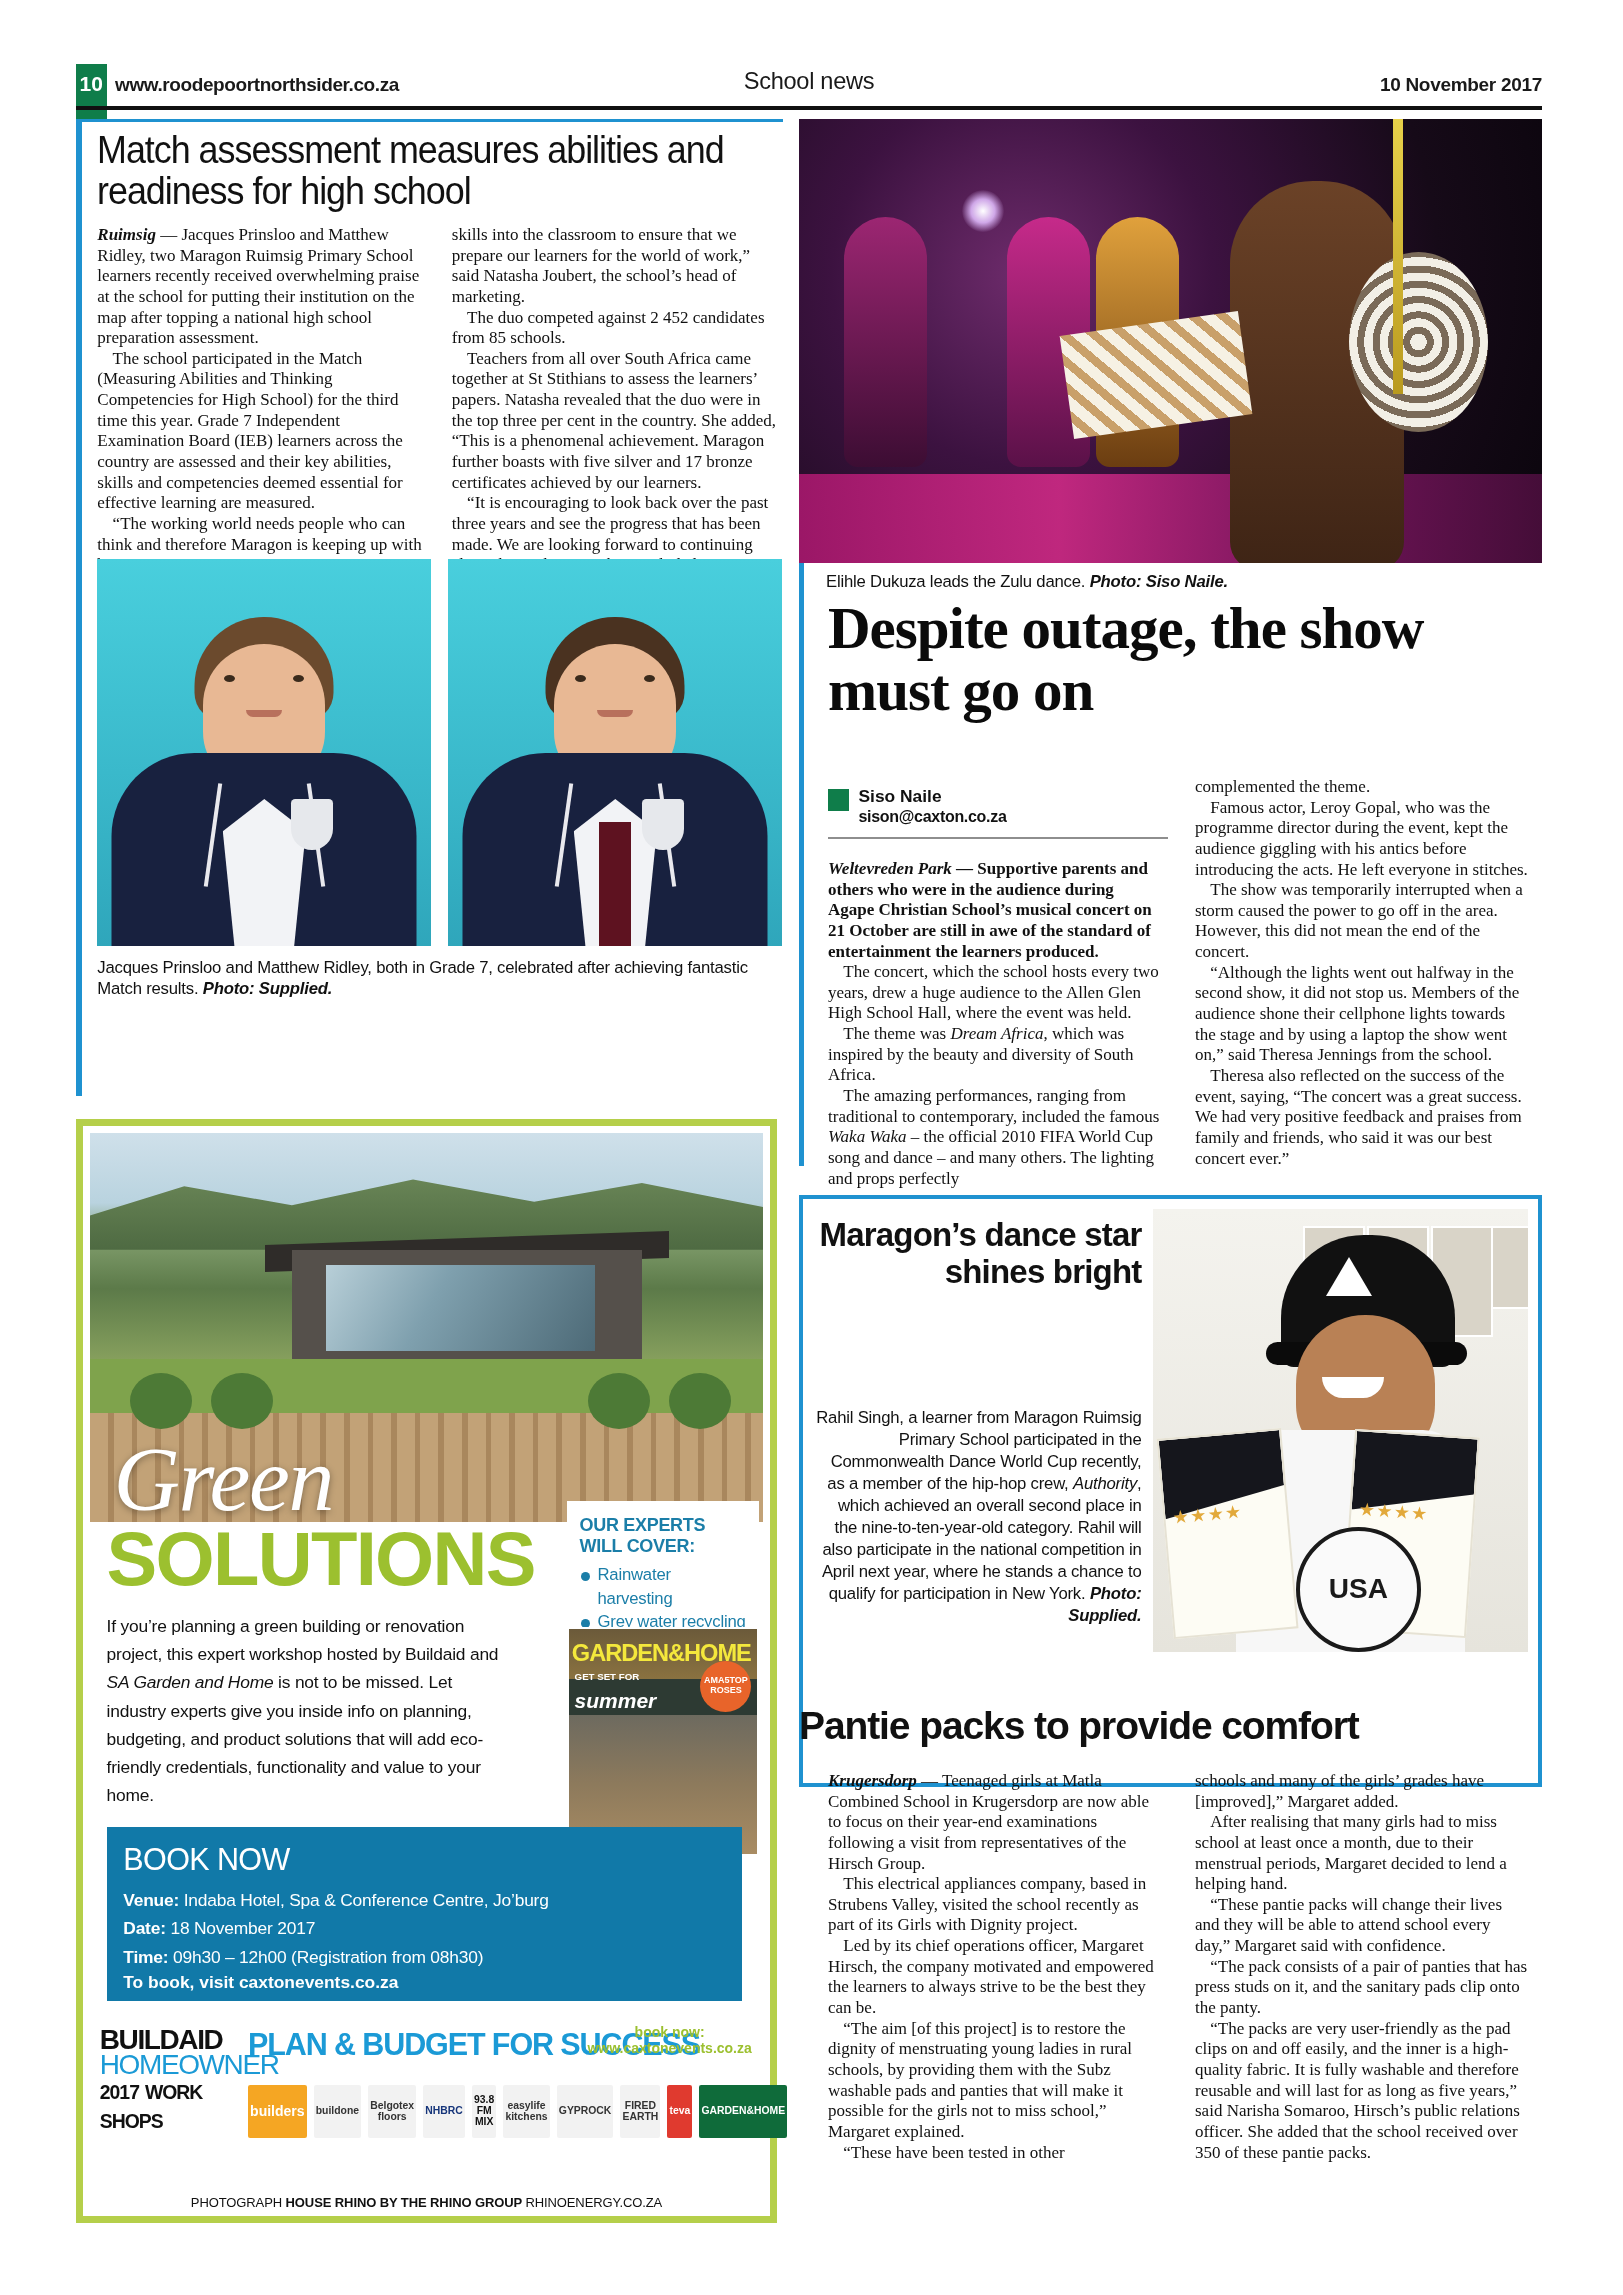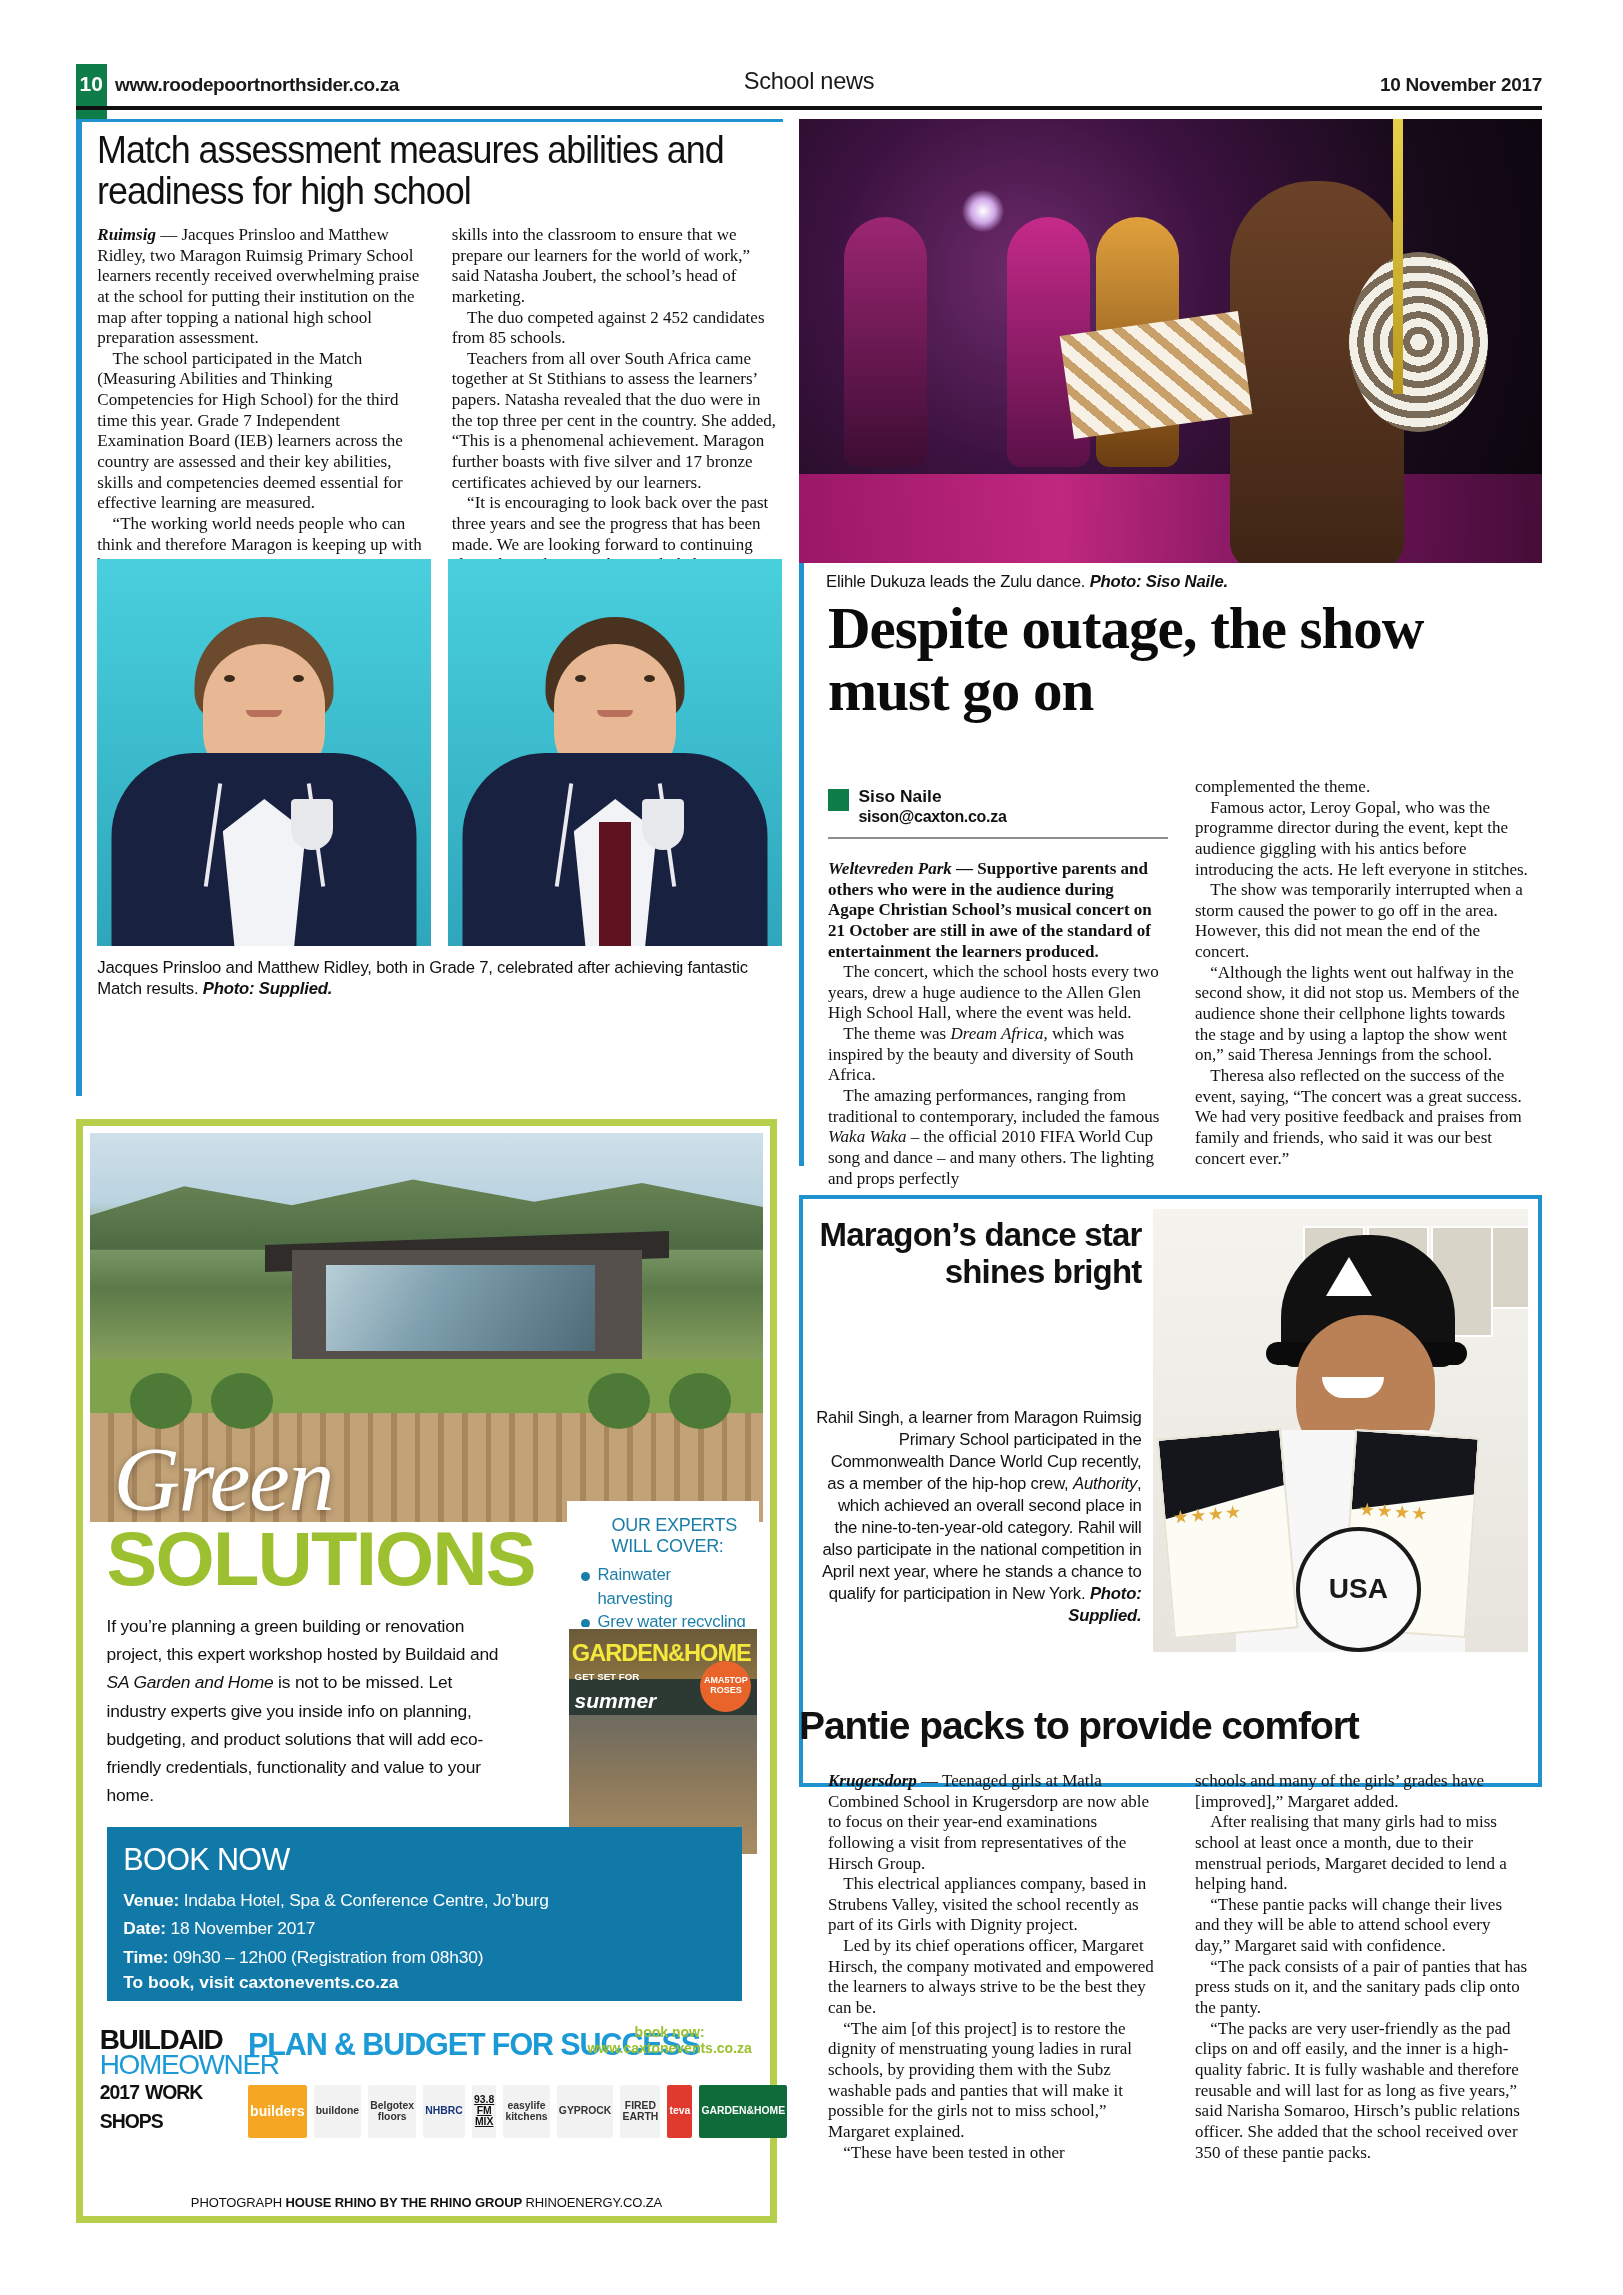--- a/index.html
+++ b/index.html
@@ -247,21 +247,21 @@
   .ad-solutions {
     position: absolute; left: 23.6px; top: 389px;
     font-size: 76px; font-weight: 700; color: #9cc02f; letter-spacing: -1.7px;
     font-family: "Liberation Sans Narrow", "Liberation Sans", sans-serif;
   }
   .ad-experts {
     position: absolute; right: 11px; top: 375px; width: 192px;
     background: #fff; padding: 14px 12.5px 15.3px 12.5px;
   }
   .ad-experts .t {
-    font-size: 18px; font-weight: 400; color: #1b7ea8; line-height: 1.18; letter-spacing: -0.3px; margin-left: 32px;
+    font-size: 18px; font-weight: 700; color: #1b7ea8; line-height: 1.18; letter-spacing: -0.3px;
   }
   .ad-experts ul { list-style: none; margin-top: 5.6px; }
   .ad-experts li {
     font-size: 16.7px; color: #1b7ea8; line-height: 1.42; letter-spacing: -0.2px;
     position: relative; padding-left: 18px;
   }
   .ad-experts li::before {
     content:''; position:absolute; left:1.4px; top:9px; width:9px; height:9px;
     border-radius:50%; background:#1b7ea8;
   }
@@ -313,21 +313,21 @@
   .sponsor-strip .booknow { position:absolute; right:4.2px; top:4.2px; text-align:center;
       font-size:14px; font-weight:700; color:#9cc02f; line-height:1.15;
       font-family:"Liberation Sans Narrow","Liberation Sans",sans-serif; }
   .logo-row { position:absolute; left:151px; top:51px; right:4.2px; height:81px;
       display:flex; align-items:center; gap:7px; }
   .logo-chip { height:53px; flex:1 1 0; background:#f2f2f2; border-radius:2.1px;
       display:flex; align-items:center; justify-content:center;
       font-size:10.4px; font-weight:700; color:#333; text-align:center; line-height:1.05; padding:2.1px; }
   .logo-chip.builders { background:#f5a623; color:#fff; font-size:14px; }
   .logo-chip.nhbrc { color:#16357a; }
-  .logo-chip.fm { color:#111;text-decoration:underline; }
+  .logo-chip.fm { color:#111; }
   .logo-chip.teva { background:#e03a2f; color:#fff;text-align:right; }
   .logo-chip.gh { background:#0f6b3a; color:#fff; }
 
   .ad-credit {
     position: absolute; left: 14px; bottom: 5.6px; width: 659px; text-align: center;
     font-size: 13px; color: #111; letter-spacing: -0.1px;
   }
   .ad-credit b { font-weight: 700; }
 </style>
 </head>

